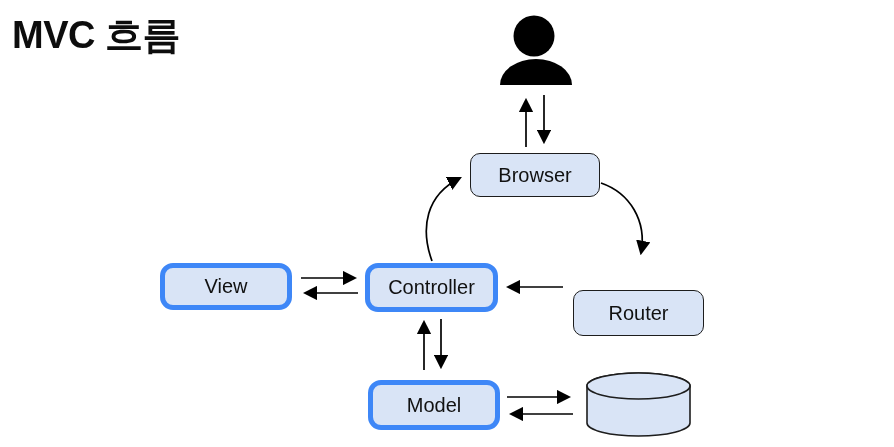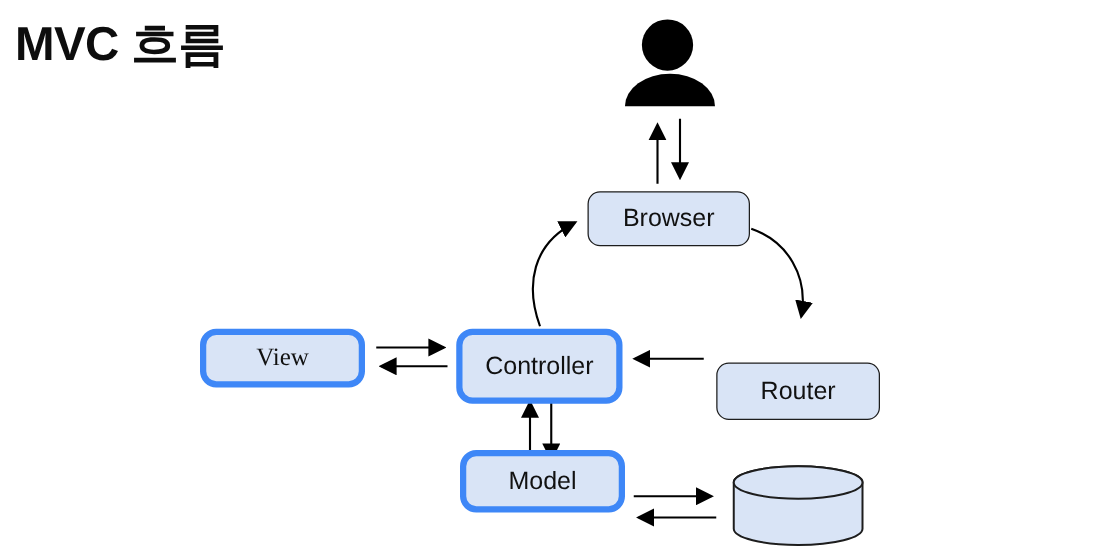--- a/index.html
+++ b/index.html
@@ -35,24 +35,24 @@
   }
   .node.plain{
     border:1.6px solid var(--node-border);
     border-radius:10px;
   }
   .node.highlight{
     border:5px solid var(--highlight-border);
     border-radius:13px;
   }
   #node-browser{left:470px;top:153px;width:130px;height:44px;}
-  #node-view{left:160px;top:263px;width:132px;height:47px;font-family:Liberation Serif, serif;}
-  #node-controller{left:365px;top:263px;width:133px;height:60px;}
+  #node-view{left:160px;top:263px;width:132px;height:47px;}
+  #node-controller{left:365px;top:263px;width:133px;height:49px;}
   #node-router{left:573px;top:262px;width:131px;height:46px;margin-top:28px;}
-  #node-model{left:368px;top:360px;width:132px;height:50px;}
+  #node-model{left:368px;top:380px;width:132px;height:50px;}
   .db-label{
     position:absolute;left:587px;top:392px;width:103px;height:32px;
     display:flex;align-items:center;justify-content:center;
     color:#111;font-size:23px;
   }
   svg.overlay{
     position:absolute;left:0;top:0;width:894px;height:447px;
     pointer-events:none;
   }
   svg .stroke{stroke:var(--arrow);stroke-width:1.7;fill:none;}

